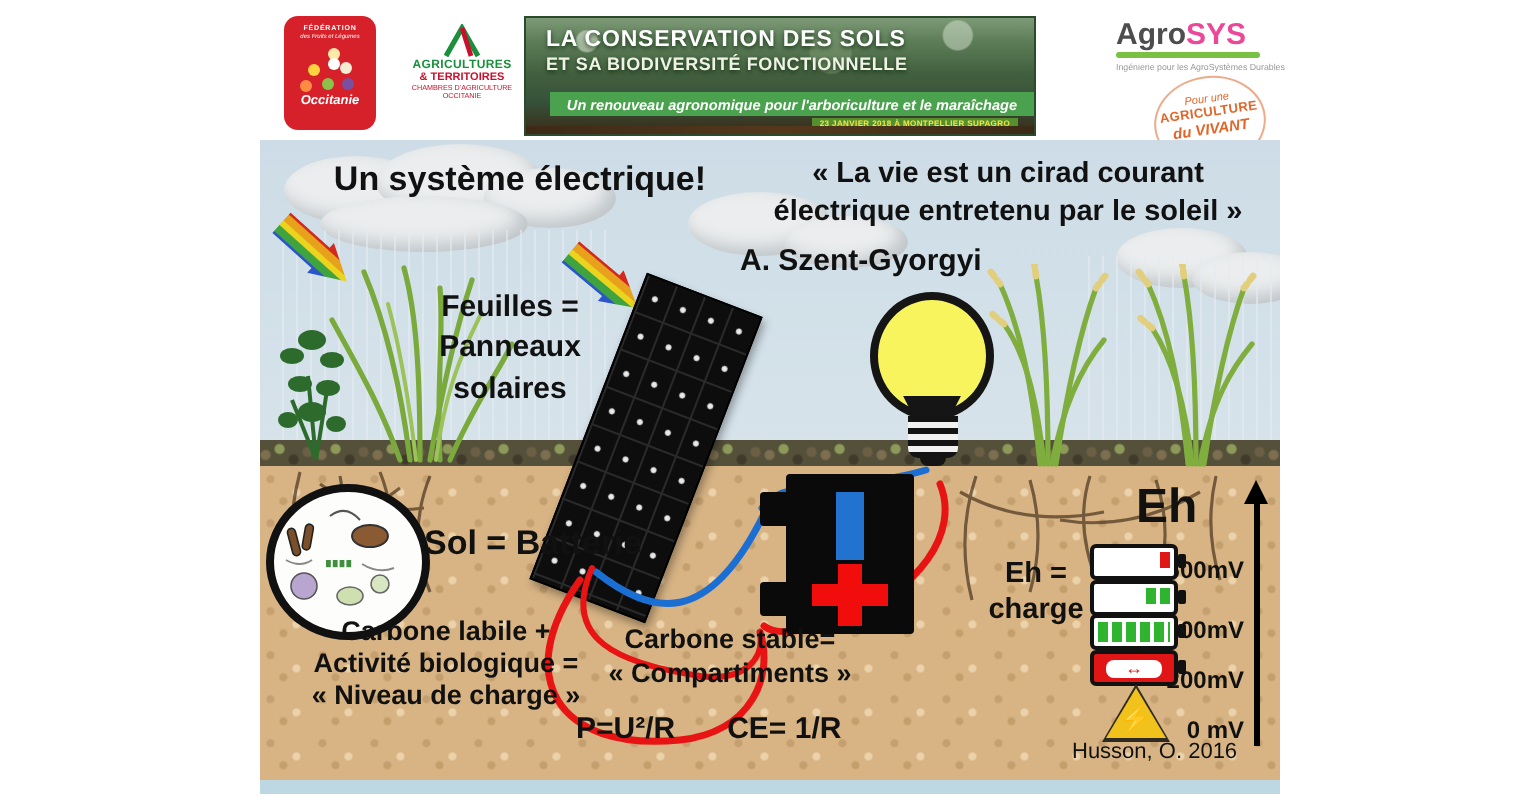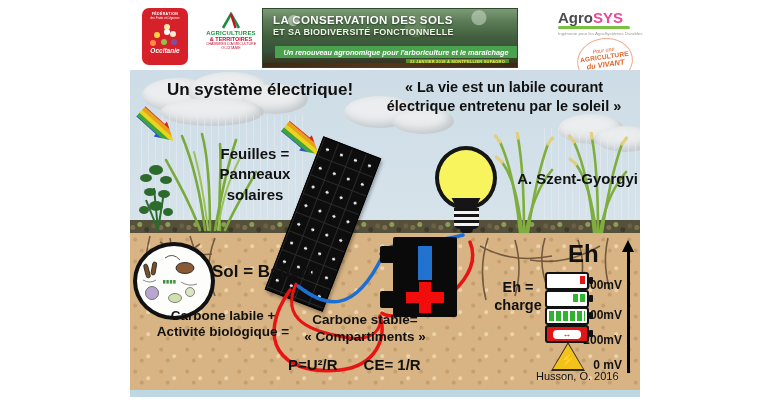--- a/index.html
+++ b/index.html
@@ -71,21 +71,21 @@
   .soil{position:absolute;left:0;top:163px;width:510px;height:157px;background-color:#d8b484;
     background-image:radial-gradient(circle at 20% 30%,rgba(160,120,70,.35) 1.5px,transparent 2.5px),
       radial-gradient(circle at 70% 60%,rgba(255,240,210,.5) 1.5px,transparent 2.5px),
       radial-gradient(circle at 45% 80%,rgba(150,110,60,.3) 1.5px,transparent 2.5px);
     background-size:26px 22px;}
   .bstrip{position:absolute;left:0;top:320px;width:510px;height:7px;background:#bdd8e2;}
 
   
   .left-title{left:25px;top:10px;width:210px;font-size:17px;font-weight:bold;text-align:center;}
   .quote{left:240px;top:8px;width:268px;font-size:14.5px;font-weight:bold;text-align:center;line-height:1.3;}
-  .author{left:240px;top:52px;width:268px;font-size:15px;font-weight:bold;text-align:right;margin-top:48px;}
+  .author{left:240px;top:52px;width:268px;font-size:15px;font-weight:bold;text-align:left;}
   .leaves{left:66px;top:74px;width:118px;font-size:15px;font-weight:bold;text-align:center;line-height:1.35;}
   .solbat{left:82px;top:192px;font-size:17px;font-weight:bold;}
   .labile{left:0px;top:238px;width:186px;font-size:13.5px;font-weight:bold;text-align:center;line-height:1.2;}
   .stable{left:148px;top:242px;width:174px;font-size:13.5px;font-weight:bold;text-align:center;line-height:1.25;}
   .formulas{left:158px;top:286px;width:160px;display:flex;gap:26px;font-size:15px;font-weight:bold;}
   .ehcharge{left:352px;top:208px;width:72px;font-size:14.5px;font-weight:bold;text-align:center;line-height:1.25;}
   .ehlabel{left:438px;top:170px;font-size:24px;font-weight:bold;}
   .tick{position:absolute;left:418px;width:74px;text-align:right;font-size:12px;font-weight:bold;}
   .citation{left:406px;top:300px;font-size:11px;}
   .cirad{left:2px;top:291px;display:flex;align-items:center;gap:4px;}
@@ -303,33 +303,34 @@
             <rect x="26" y="34" width="2.4" height="3.6"></rect>
             <rect x="29.4" y="34" width="2.4" height="3.6"></rect>
             <rect x="32.8" y="34" width="2.4" height="3.6"></rect>
             <rect x="36.2" y="34" width="2.4" height="3.6"></rect>
           </g>
       </svg>
     </div>
 
     <div class="abs left-title nw">Un système électrique!</div>
     <div class="abs quote">
-      <div class="nw">« La vie est un labile courant</div>
+      <div class="nw">« La vie est un cirad courant</div>
       <div class="nw">électrique entretenu par le soleil »</div>
     </div>
     <div class="abs author nw">A. Szent-Gyorgyi</div>
     <div class="abs leaves">
       <div class="nw">Feuilles =</div>
       <div class="nw">Panneaux</div>
       <div class="nw">solaires</div>
     </div>
     <div class="abs solbat nw">Sol = Batterie</div>
     <div class="abs labile">
       <div class="nw">Carbone labile +</div>
       <div class="nw">Activité biologique =</div>
+      <div class="nw">« Niveau de charge »</div>
     </div>
     <div class="abs stable">
       <div class="nw">Carbone stable=</div>
       <div class="nw">« Compartiments »</div>
     </div>
     <div class="abs formulas">
       <span class="nw">P=U²/R</span>
       <span class="nw">CE= 1/R</span>
     </div>
     <div class="abs ehcharge">

